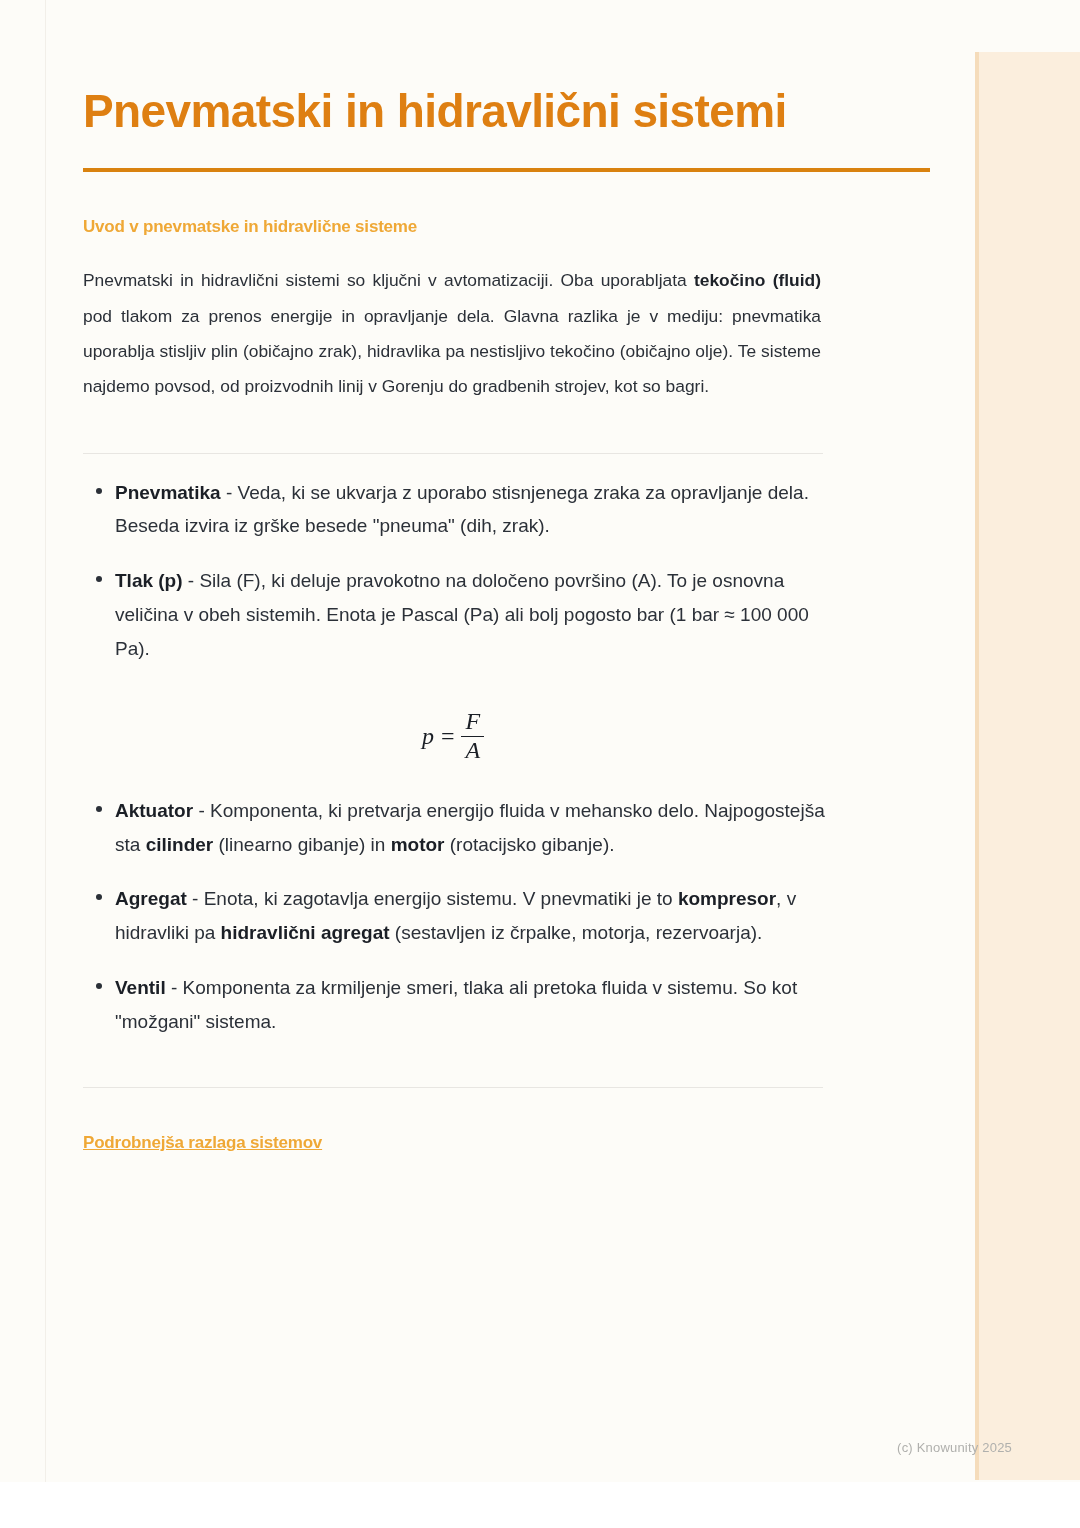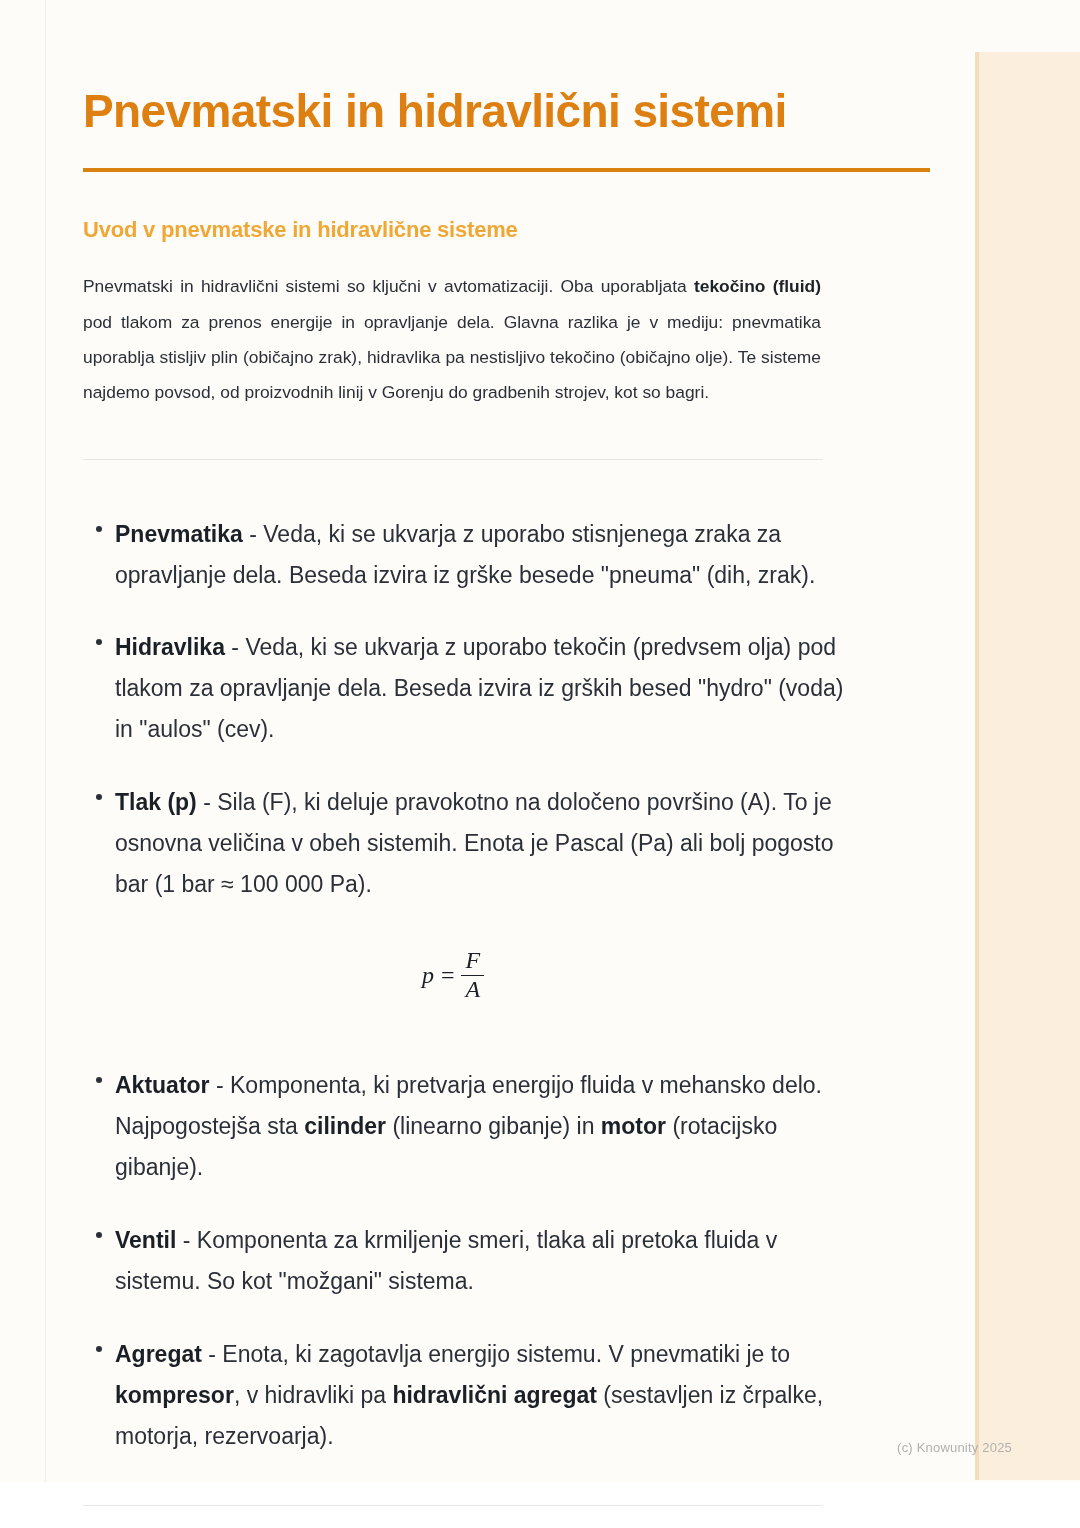--- a/index.html
+++ b/index.html
@@ -74,21 +74,21 @@
   #title-rule {
     margin-top: 30px;
     width: 847px;
     height: 4px;
     background: #d9820f;
   }
 
   
   .section-heading {
     margin: 0;
-    font-size: 22px;
+    font-size: 17px;
     font-weight: bold;
     color: #efa836;
     letter-spacing: -0.2px;
   }
   #heading-uvod   { padding-top: 45px; }
   #heading-pojmi  { padding-top: 39px; }
   #heading-razlaga{ padding-top: 45px; text-decoration: underline; }
 
   
   .body-paragraph {
@@ -116,25 +116,24 @@
   ul.term-list {
     list-style: none;
     margin: 0;
     padding: 0;
     padding-top: 22px;
   }
   ul.term-list > li {
     position: relative;
     padding-left: 32px;
     margin-bottom: 21px;
-    font-size: 23px;
+    font-size: 19px;
     line-height: 1.78;
     color: #2b3038;
     max-width: 732px;
-    margin-top: 32px;
   }
   ul.term-list > li:before {
     content: "";
     position: absolute;
     left: 13px;
     top: 12px;
     width: 6px;
     height: 6px;
     border-radius: 50%;
     background: #2b3038;
@@ -204,42 +203,41 @@
 
     <h2 id="heading-uvod" class="section-heading">Uvod v pnevmatske in hidravlične sisteme</h2>
 
     <p class="body-paragraph"><span>Pnevmatski in hidravlični sistemi so ključni v avtomatizaciji. Oba uporabljata </span><b>tekočino (fluid)</b><span> pod tlakom za prenos energije in opravljanje dela. Glavna razlika je v mediju: pnevmatika uporablja stisljiv plin (običajno zrak), hidravlika pa nestisljivo tekočino (običajno olje). Te sisteme najdemo povsod, od proizvodnih linij v Gorenju do gradbenih strojev, kot so bagri.</span></p>
 
     <div id="sep-1" class="separator"></div>
 
 
     <ul class="term-list">
       <li><b>Pnevmatika</b><span> - Veda, ki se ukvarja z uporabo stisnjenega zraka za opravljanje dela. Beseda izvira iz grške besede "pneuma" (dih, zrak).</span></li>
-      <li><b>Hidravlika</b><span> - Veda, ki se ukvarja z uporabo tekočin (predvsem olja) pod tlakom za opravljanje dela. Beseda izvira iz grških besed "hydro" (voda) in "aulos" (cev).</span></li>
       <li><b>Tlak (p)</b><span> - Sila (F), ki deluje pravokotno na določeno površino (A). To je osnovna veličina v obeh sistemih. Enota je Pascal (Pa) ali bolj pogosto bar (1 bar ≈ 100 000 Pa).</span></li>
     </ul>
 
     <div id="formula-block">
       <span class="formula">
         <span class="lhs">p</span>
         <span class="eq">=</span>
         <span class="frac">
           <span class="num">F</span>
           <span class="bar"></span>
           <span class="den">A</span>
         </span>
       </span>
     </div>
 
     <ul class="term-list" style="padding-top:0;">
       <li><b>Aktuator</b><span> - Komponenta, ki pretvarja energijo fluida v mehansko delo. Najpogostejša sta </span><b>cilinder</b><span> (linearno gibanje) in </span><b>motor</b><span> (rotacijsko gibanje).</span></li>
 
+      <li><b>Agregat</b><span> - Enota, ki zagotavlja energijo sistemu. V pnevmatiki je to </span><b>kompresor</b><span>, v hidravliki pa </span><b>hidravlični agregat</b><span> (sestavljen iz črpalke, motorja, rezervoarja).</span></li>
+
       <li><b>Ventil</b><span> - Komponenta za krmiljenje smeri, tlaka ali pretoka fluida v sistemu. So kot "možgani" sistema.</span><b></b><span></span><b></b><span></span></li>
-
-      <li><b>Agregat</b><span> - Enota, ki zagotavlja energijo sistemu. V pnevmatiki je to </span><b>kompresor</b><span>, v hidravliki pa </span><b>hidravlični agregat</b><span> (sestavljen iz črpalke, motorja, rezervoarja).</span></li>
     </ul>
 
     <div id="sep-2" class="separator"></div>
 
     <h2 id="heading-razlaga" class="section-heading">Podrobnejša razlaga sistemov</h2>
 
   </div>
 
   <div id="footer-copyright">(c) Knowunity 2025</div>
 

